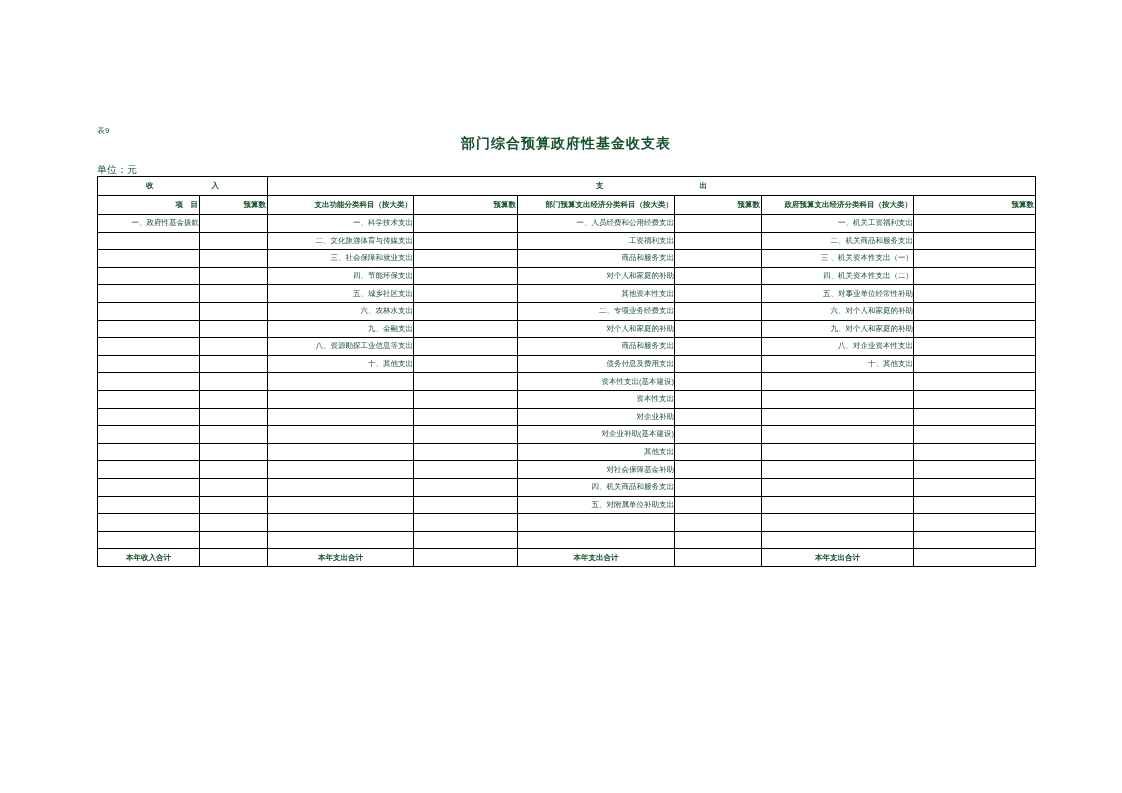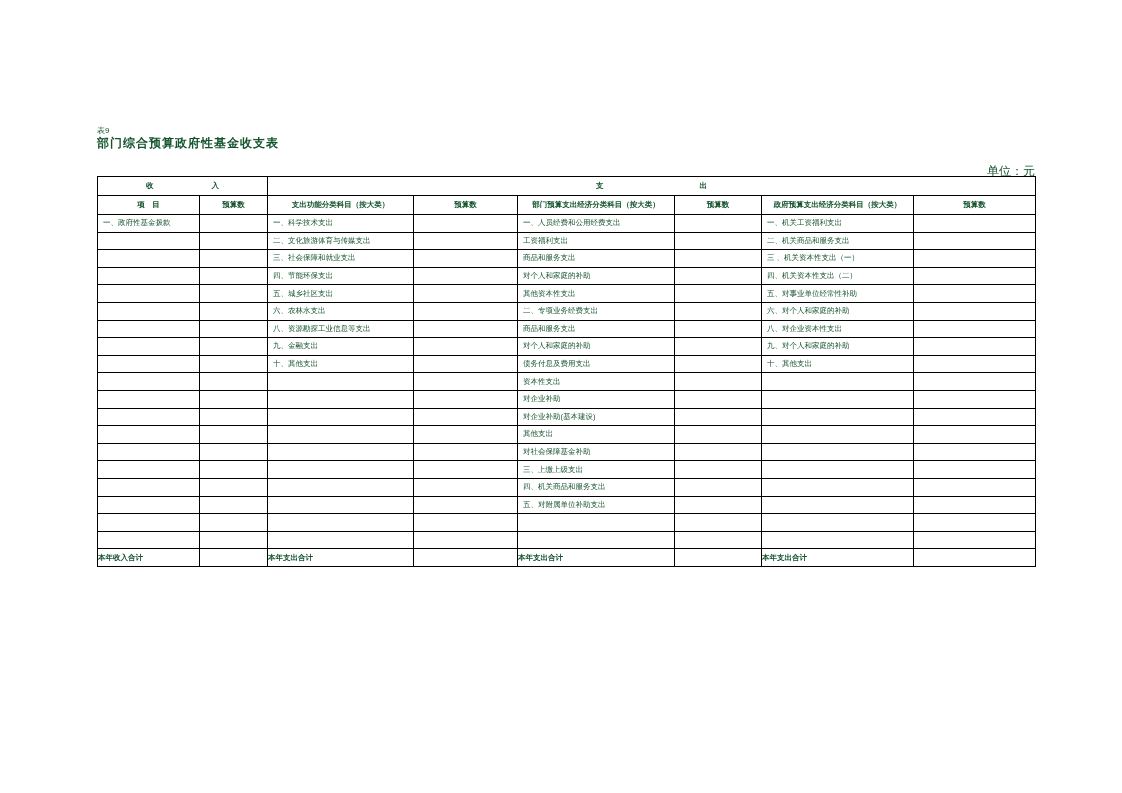--- a/index.html
+++ b/index.html
@@ -9,26 +9,26 @@
     background:#ffffff;
     font-family:Liberation Sans, sans-serif;
     color:#14532d;
   }
   .sheet-label{
     position:absolute;left:97px;top:125px;
     font-size:8px;
   }
   .doc-title{
     position:absolute;left:97px;top:135px;width:938px;
-    font-size:12px;font-weight:bold;letter-spacing:1px;
+    text-align:center;
+    font-size:14px;font-weight:bold;letter-spacing:1px;
   }
   .unit-note{
     position:absolute;top:163px;left:97px;width:938px;
-    text-align:right;
-    font-size:12px;
+    font-size:10px;
   }
   table.budget-table{
     position:absolute;left:97px;top:176px;
     width:938px;
     border-collapse:collapse;
     table-layout:fixed;
     border:1.5px solid #000;
     font-size:7.5px;
   }
   table.budget-table th, table.budget-table td{
@@ -36,28 +36,28 @@
     padding:0 0 0 5px;
     overflow:hidden;white-space:nowrap;
     font-weight:normal;
     vertical-align:middle;
   }
   tr.group-row th{height:18px;text-align:center;font-weight:bold;padding:0;}
   tr.group-row .spread{display:flex;justify-content:center;align-items:center;}
   tr.group-row .gap-sm{gap:58px;}
   tr.group-row .gap-lg{gap:96px;}
   tr.col-header-row th{
-    height:18px;text-align:center;font-weight:bold;padding:0 1px;
+    height:18px;text-align:right;font-weight:bold;padding:0 1px;
     border-bottom:1.5px solid #000;
   }
-  tbody tr{height:17.6px;}
+  tbody tr{height:17.6px;text-align:right;}
   td.c-num{padding:0;}
   td.indent{padding-left:22px;}
   tr.total-row td{
-    height:17px;text-align:left;font-weight:bold;padding:0;
+    height:17px;text-align:center;font-weight:bold;padding:0;
     border-top:1.5px solid #000;
   }
 </style>
 </head>
 <body>
 
 <div class="page">
 
   <div class="sheet-label">表9</div>
 
@@ -159,52 +159,62 @@
           <td class="c-text">六、农林水支出</td>
           <td class="c-num"></td>
           <td class="c-text">二、专项业务经费支出</td>
           <td class="c-num"></td>
           <td class="c-text">六、对个人和家庭的补助</td>
           <td class="c-num"></td>
         </tr>
         <tr>
           <td class="c-text"></td>
           <td class="c-num"></td>
+          <td class="c-text">九、金融支出</td>
+          <td class="c-num"></td>
+          <td class="c-text indent">对个人和家庭的补助</td>
+          <td class="c-num"></td>
+          <td class="c-text">九、对个人和家庭的补助</td>
+          <td class="c-num"></td>
+        </tr>
+        <tr>
+          <td class="c-text"></td>
+          <td class="c-num"></td>
           <td class="c-text">八、资源勘探工业信息等支出</td>
           <td class="c-num"></td>
           <td class="c-text indent">商品和服务支出</td>
           <td class="c-num"></td>
           <td class="c-text">八、对企业资本性支出</td>
           <td class="c-num"></td>
         </tr>
         <tr>
           <td class="c-text"></td>
           <td class="c-num"></td>
-          <td class="c-text">九、金融支出</td>
-          <td class="c-num"></td>
-          <td class="c-text indent">对个人和家庭的补助</td>
-          <td class="c-num"></td>
-          <td class="c-text">九、对个人和家庭的补助</td>
-          <td class="c-num"></td>
-        </tr>
-        <tr>
-          <td class="c-text"></td>
-          <td class="c-num"></td>
           <td class="c-text">十、其他支出</td>
           <td class="c-num"></td>
           <td class="c-text indent">债务付息及费用支出</td>
           <td class="c-num"></td>
           <td class="c-text">十、其他支出</td>
           <td class="c-num"></td>
         </tr>
         <tr>
           <td class="c-text"></td>
           <td class="c-num"></td>
           <td class="c-text"></td>
           <td class="c-num"></td>
+          <td class="c-text indent">资本性支出(基本建设)</td>
+          <td class="c-num"></td>
+          <td class="c-text"></td>
+          <td class="c-num"></td>
+        </tr>
+        <tr>
+          <td class="c-text"></td>
+          <td class="c-num"></td>
+          <td class="c-text"></td>
+          <td class="c-num"></td>
           <td class="c-text indent">资本性支出</td>
           <td class="c-num"></td>
           <td class="c-text"></td>
           <td class="c-num"></td>
         </tr>
         <tr>
           <td class="c-text"></td>
           <td class="c-num"></td>
           <td class="c-text"></td>
           <td class="c-num"></td>
@@ -232,30 +242,20 @@
           <td class="c-num"></td>
           <td class="c-text"></td>
           <td class="c-num"></td>
         </tr>
         <tr>
           <td class="c-text"></td>
           <td class="c-num"></td>
           <td class="c-text"></td>
           <td class="c-num"></td>
           <td class="c-text indent">对社会保障基金补助</td>
-          <td class="c-num"></td>
-          <td class="c-text"></td>
-          <td class="c-num"></td>
-        </tr>
-        <tr>
-          <td class="c-text"></td>
-          <td class="c-num"></td>
-          <td class="c-text"></td>
-          <td class="c-num"></td>
-          <td class="c-text">三、上缴上级支出</td>
           <td class="c-num"></td>
           <td class="c-text"></td>
           <td class="c-num"></td>
         </tr>
         <tr>
           <td class="c-text"></td>
           <td class="c-num"></td>
           <td class="c-text"></td>
           <td class="c-num"></td>
           <td class="c-text">四、机关商品和服务支出</td>

